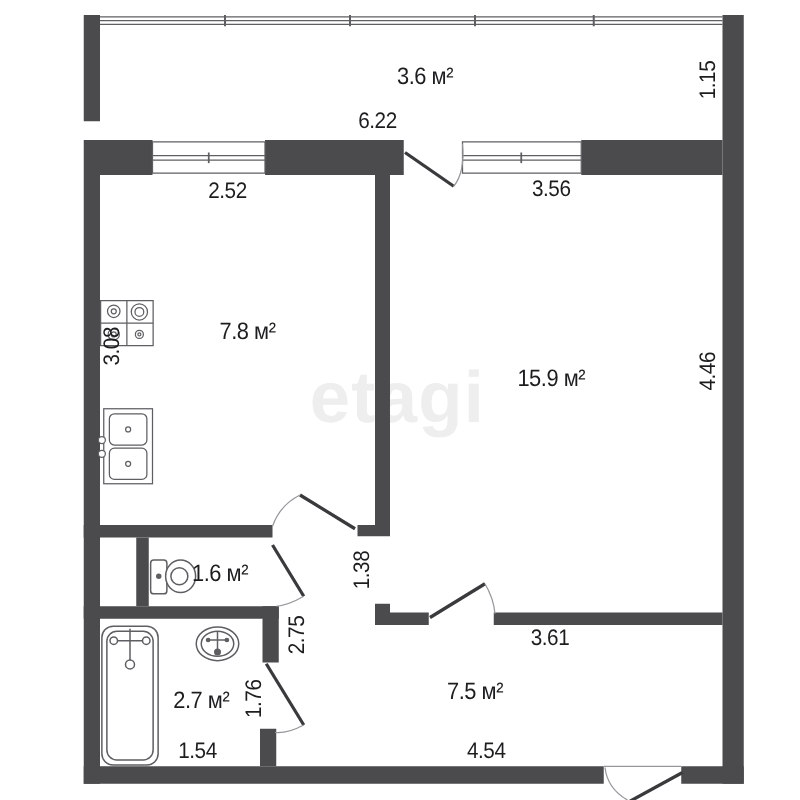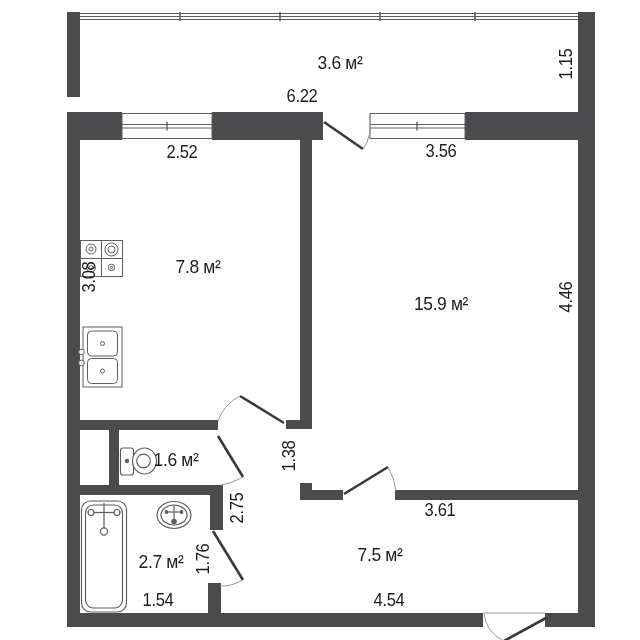--- a/index.html
+++ b/index.html
@@ -19,20 +19,21 @@
     transform:translate(-50%,-50%) scaleX(0.92);
   }
   .lbl.v{transform:translate(-50%,-50%) rotate(-90deg) scaleX(0.92);}
   .lbl.area{font-size:19px;}
 </style>
 </head>
 <body>
 
 <div class="plan">
 
+  <div class="watermark">etagi</div>
 
   <svg class="draw" width="640" height="640" viewBox="0 0 640 640">
 
     <g fill="#4b4b4d" stroke="none">
       <rect x="67" y="12" width="13" height="85"></rect>
       <rect x="67" y="112" width="13" height="515"></rect>
       <rect x="578" y="12" width="17" height="615"></rect>
       <rect x="67" y="613" width="416" height="14"></rect>
       <rect x="545" y="613" width="50" height="14"></rect>
       <rect x="80" y="112" width="42" height="28"></rect>

